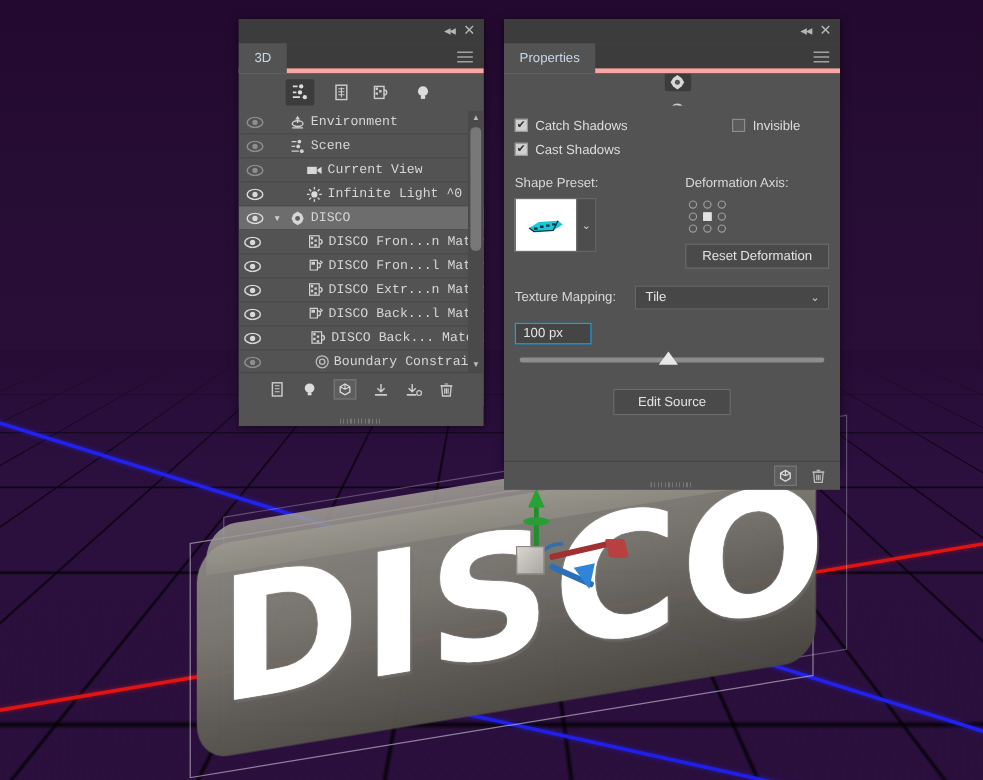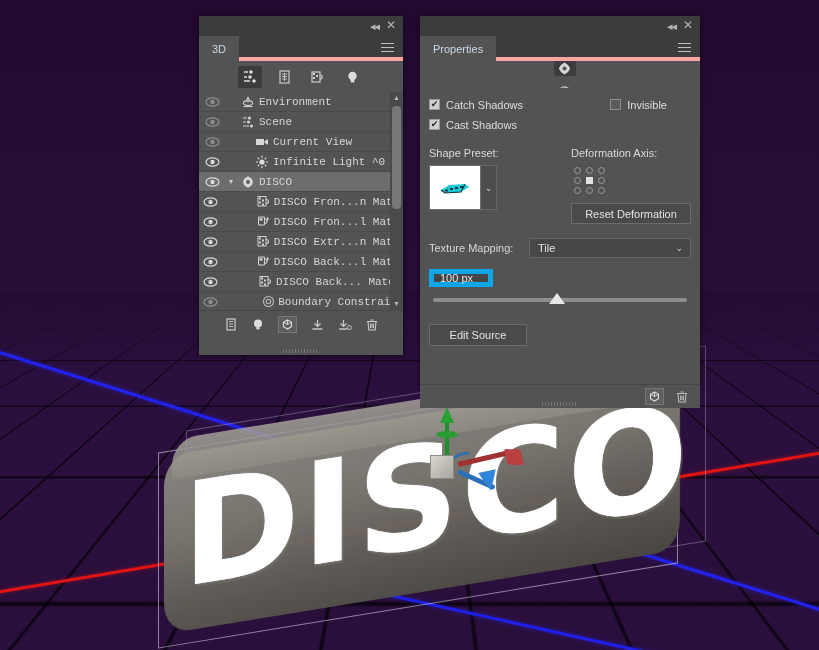--- a/index.html
+++ b/index.html
@@ -165,21 +165,21 @@
                   color:#cfcfcf; font-size:9px; }
   .axisgrid { display:grid; grid-template-columns:repeat(3,9px); grid-gap:3px; }
   .axisgrid div { width:7px; height:7px; border:1px solid #9c9c9c; border-radius:50%; }
   .axisgrid div.on { background:#e2e2e2; border-radius:0; border-color:#e2e2e2; }
   .btn { background:#4a4a4a; border:1px solid #6b6b6b; color:#e2e2e2; font-size:11px;
          height:21px; display:flex; align-items:center; justify-content:center;
          font-family:"Liberation Sans", sans-serif; }
   .select { background:#474747; border:1px solid #666; color:#e4e4e4; font-size:11px;
             height:20px; display:flex; align-items:center; padding:0 8px; position:relative; }
   .select .cv { position:absolute; right:7px; color:#cfcfcf; font-size:9px; }
-  .numfield { background:#454545; border:5px solid #0ea5e9; color:#e4e4e4; font-size:11px;
+  .numfield { background:#454545; border:1px solid #0ea5e9; color:#e4e4e4; font-size:11px;
               height:18px; width:64px; display:flex; align-items:center; padding-left:6px; }
   .slider-track { height:4px; background:#8d8d8d; border-radius:2px; position:relative; }
   .slider-thumb { position:absolute; top:-5px; width:0;height:0;
                   border-left:8px solid transparent; border-right:8px solid transparent;
                   border-bottom:11px solid #e8e8e8; }
   .pp-footer { position:absolute; left:0; bottom:0; width:100%; height:24px;
                background:#535353; border-top:1px solid #464646;
                display:flex; align-items:center; justify-content:flex-end;
                gap:12px; padding-right:12px; }
 </style>
@@ -612,21 +612,21 @@
 
       <div style="display:flex;align-items:center;margin-top:11px;">
         <div class="numfield">100 px</div>
       </div>
       <div style="margin-top:11px;padding:0 4px;">
         <div class="slider-track">
           <div class="slider-thumb" id="slthumb" style="left: calc(49% - 8px);"></div>
         </div>
       </div>
 
-      <div style="display:flex;margin-top:22px;">
+      <div style="display:flex;justify-content:center;margin-top:22px;">
         <div class="btn" style="width:98px;height:22px;">Edit Source</div>
       </div>
 
       <div class="pp-footer">
         <span class="foot-ico boxed">
           <svg width="13" height="13" viewBox="0 0 13 13">
             <path d="M6.5 2 L10.5 4.3 L10.5 8.7 L6.5 11 L2.5 8.7 L2.5 4.3 Z" fill="none" stroke="#ddd" stroke-width="1.1"></path>
             <path d="M6.5 2v4.5M6.5 6.5L2.5 4.3M6.5 6.5l4-2.2" stroke="#ddd" stroke-width=".9"></path>
           </svg>
         </span>

